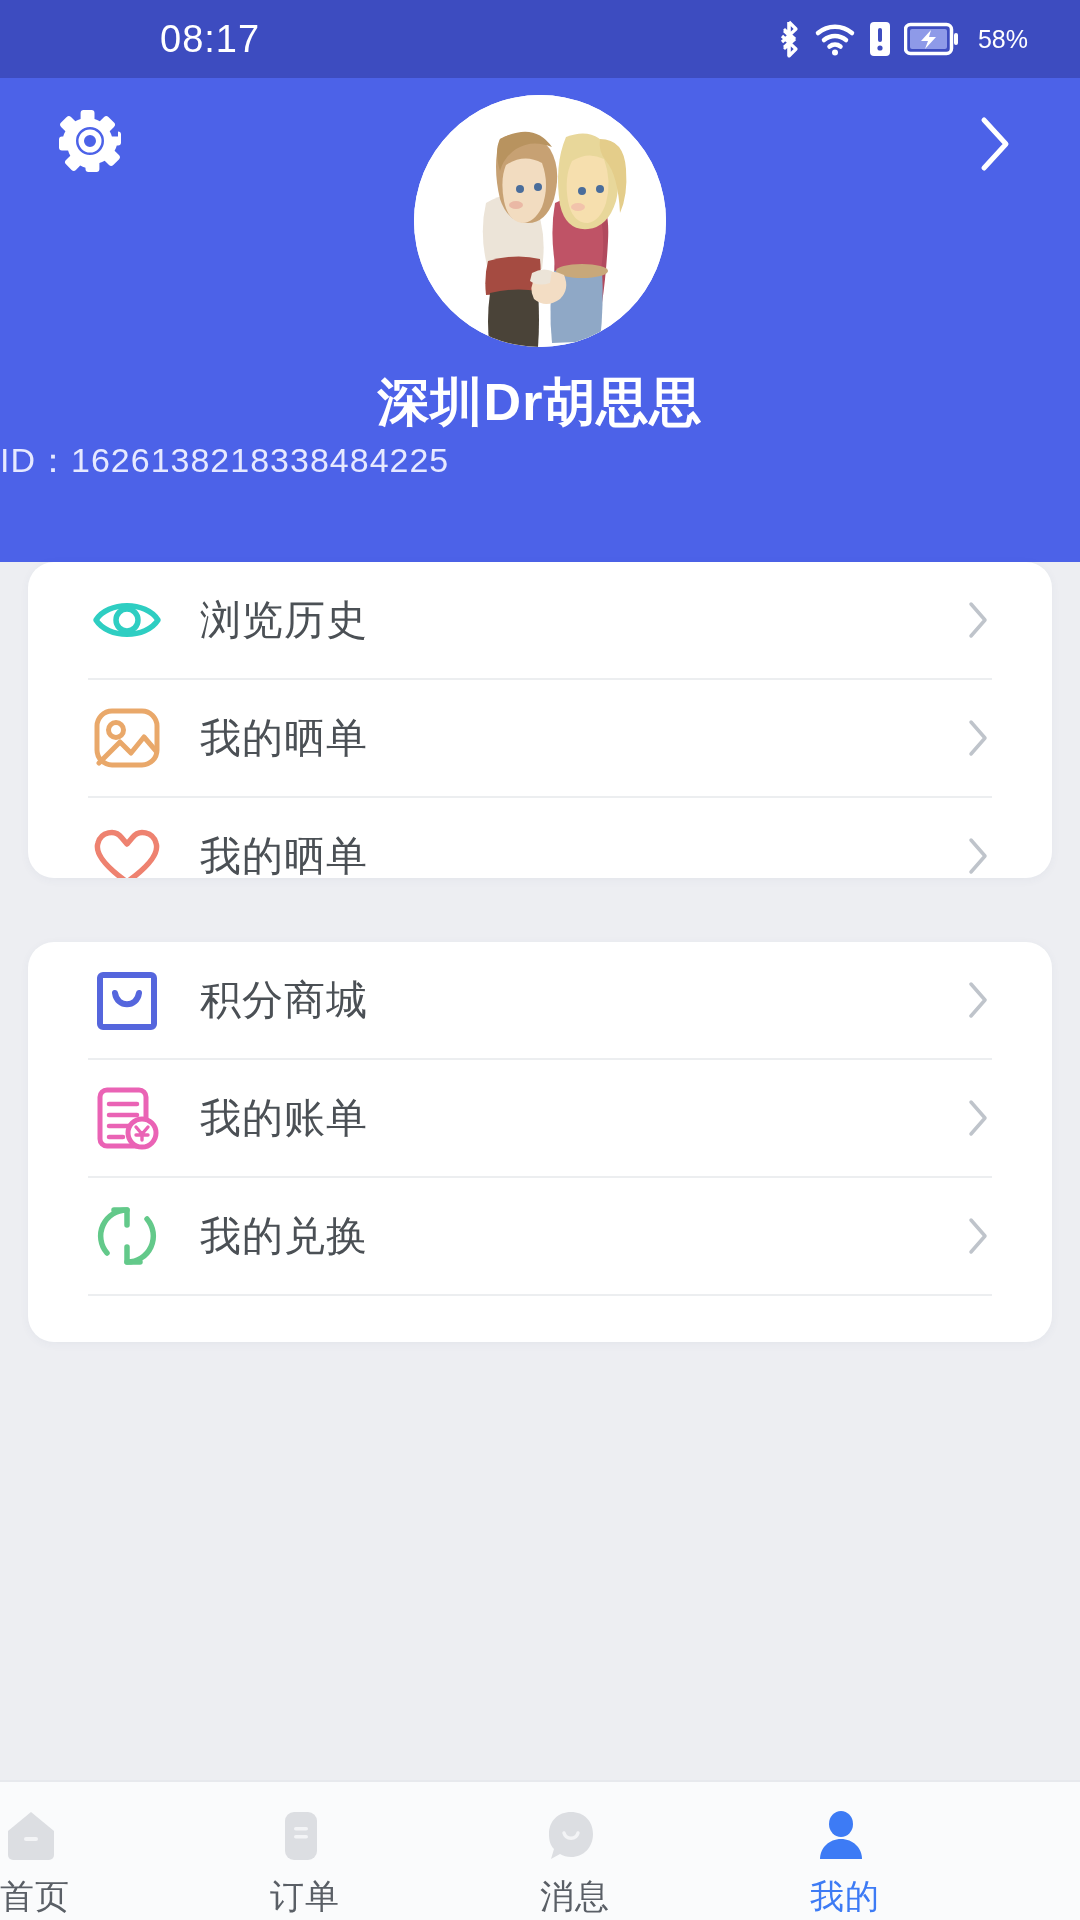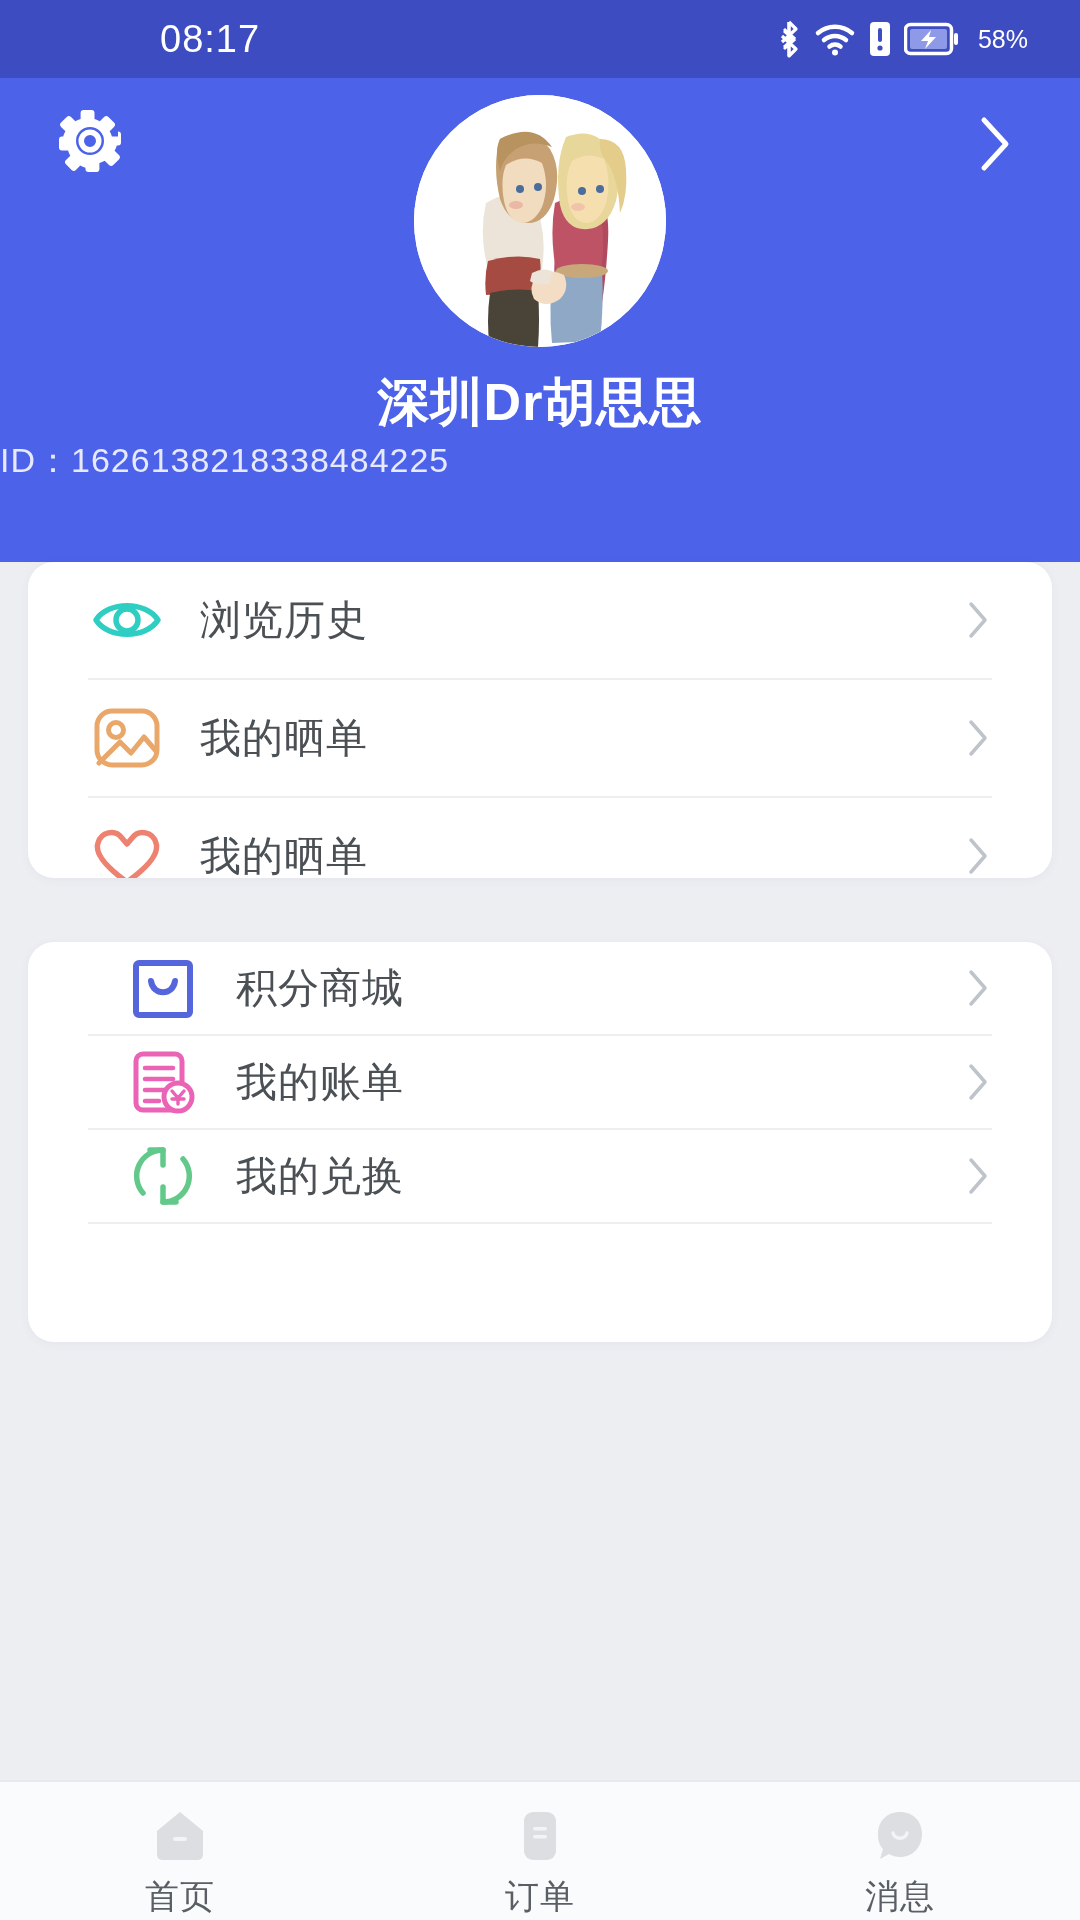--- a/index.html
+++ b/index.html
@@ -92,21 +92,21 @@
   #card-2 { top: 942px; height: 400px; }
 
   .menu-row {
     position: relative;
     height: 116px;
     display: flex; align-items: center;
     padding-left: 62px;
     margin: 0 0 0 0;
   }
   #card-1 .menu-row { height: 116px; }
-  #card-2 .menu-row { height: 92px; margin-left: 36px; }
+  #card-2 .menu-row { height: 116px; }
   .menu-row.first { margin-top: 0; }
   .row-icon {
     width: 74px; height: 74px;
     display: flex; align-items: center; justify-content: center;
     flex: 0 0 74px;
   }
   .row-label {
     margin-left: 36px;
     font-size: 41px;
     color: #4b5055;
@@ -128,21 +128,21 @@
   .tabbar {
     position: absolute; left: 0; bottom: 0;
     width: 1080px; height: 140px;
     background: #fafbfc;
     border-top: 2px solid #e7e9ed;
     display: flex;
   }
   .tab {
     flex: 1;
     display: flex; flex-direction: column;
-    align-items: center; justify-content: center;
+    justify-content: center;
     gap: 8px;
     padding-top: 24px;
   }
   .tab-icon { width: 62px; height: 62px; display:flex; align-items:center; justify-content:center;}
   .tab-label {
     font-size: 34px;
     color: #5a5f66;
     letter-spacing: 1px;
   }
   .tab.active .tab-label { color: #3d7bf5; }
@@ -378,15 +378,24 @@
     <div class="tab">
       <span class="tab-icon">
         <svg width="58" height="58" viewBox="0 0 58 58">
           <path d="M29 5 C42 5 51 14 51 27 C51 40 42 50 29 50 C25 50 21 49 18 47 L9 52 L12 42 C8 38 7 33 7 27 C7 14 16 5 29 5 Z" fill="#dcdee2"></path>
           <path d="M22 26 C24 33 34 33 36 26" fill="none" stroke="#f3f4f6" stroke-width="3.4" stroke-linecap="round"></path>
         </svg>
       </span>
       <span class="tab-label">消息</span>
     </div>
 
+    <div class="tab active">
+      <span class="tab-icon">
+        <svg width="58" height="58" viewBox="0 0 58 58">
+          <ellipse cx="29" cy="17" rx="12" ry="13" fill="#3d7bf5"></ellipse>
+          <path d="M29 32 C41 32 50 41 50 52 H8 C8 41 17 32 29 32 Z" fill="#3d7bf5"></path>
+        </svg>
+      </span>
+      <span class="tab-label">我的</span>
+    </div>
   </div>
 
 </div>
 
 </body></html>

